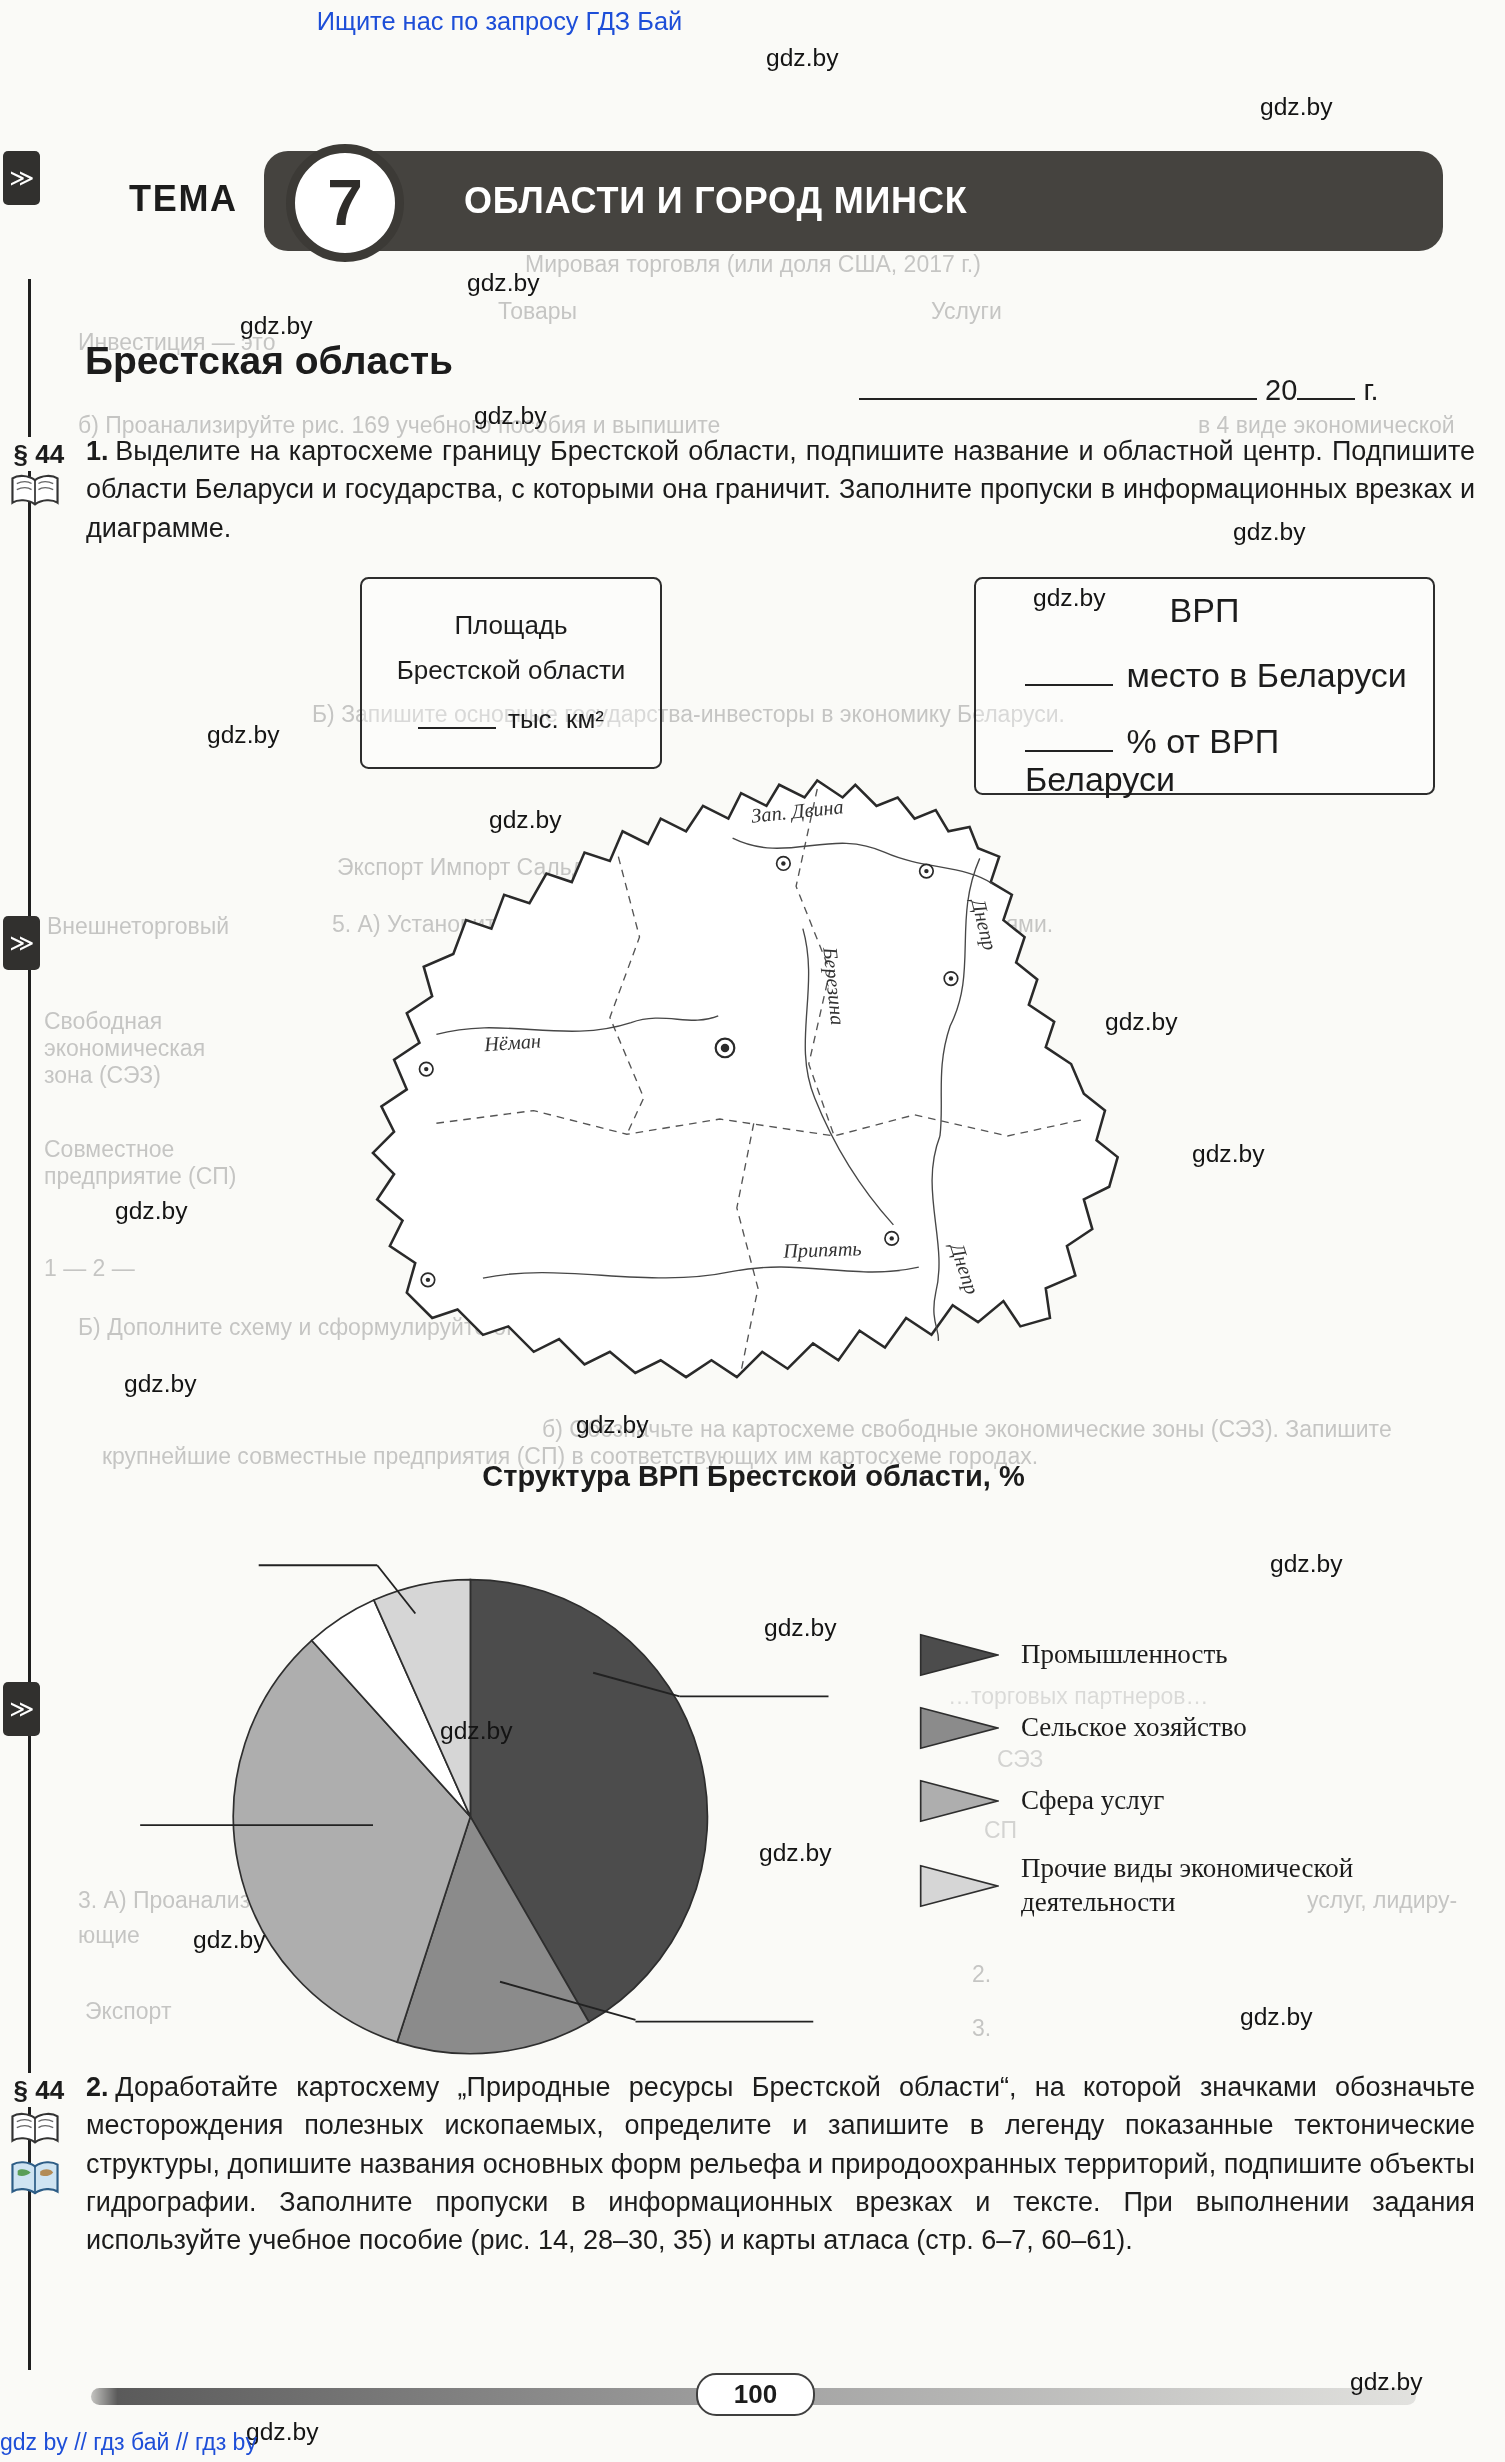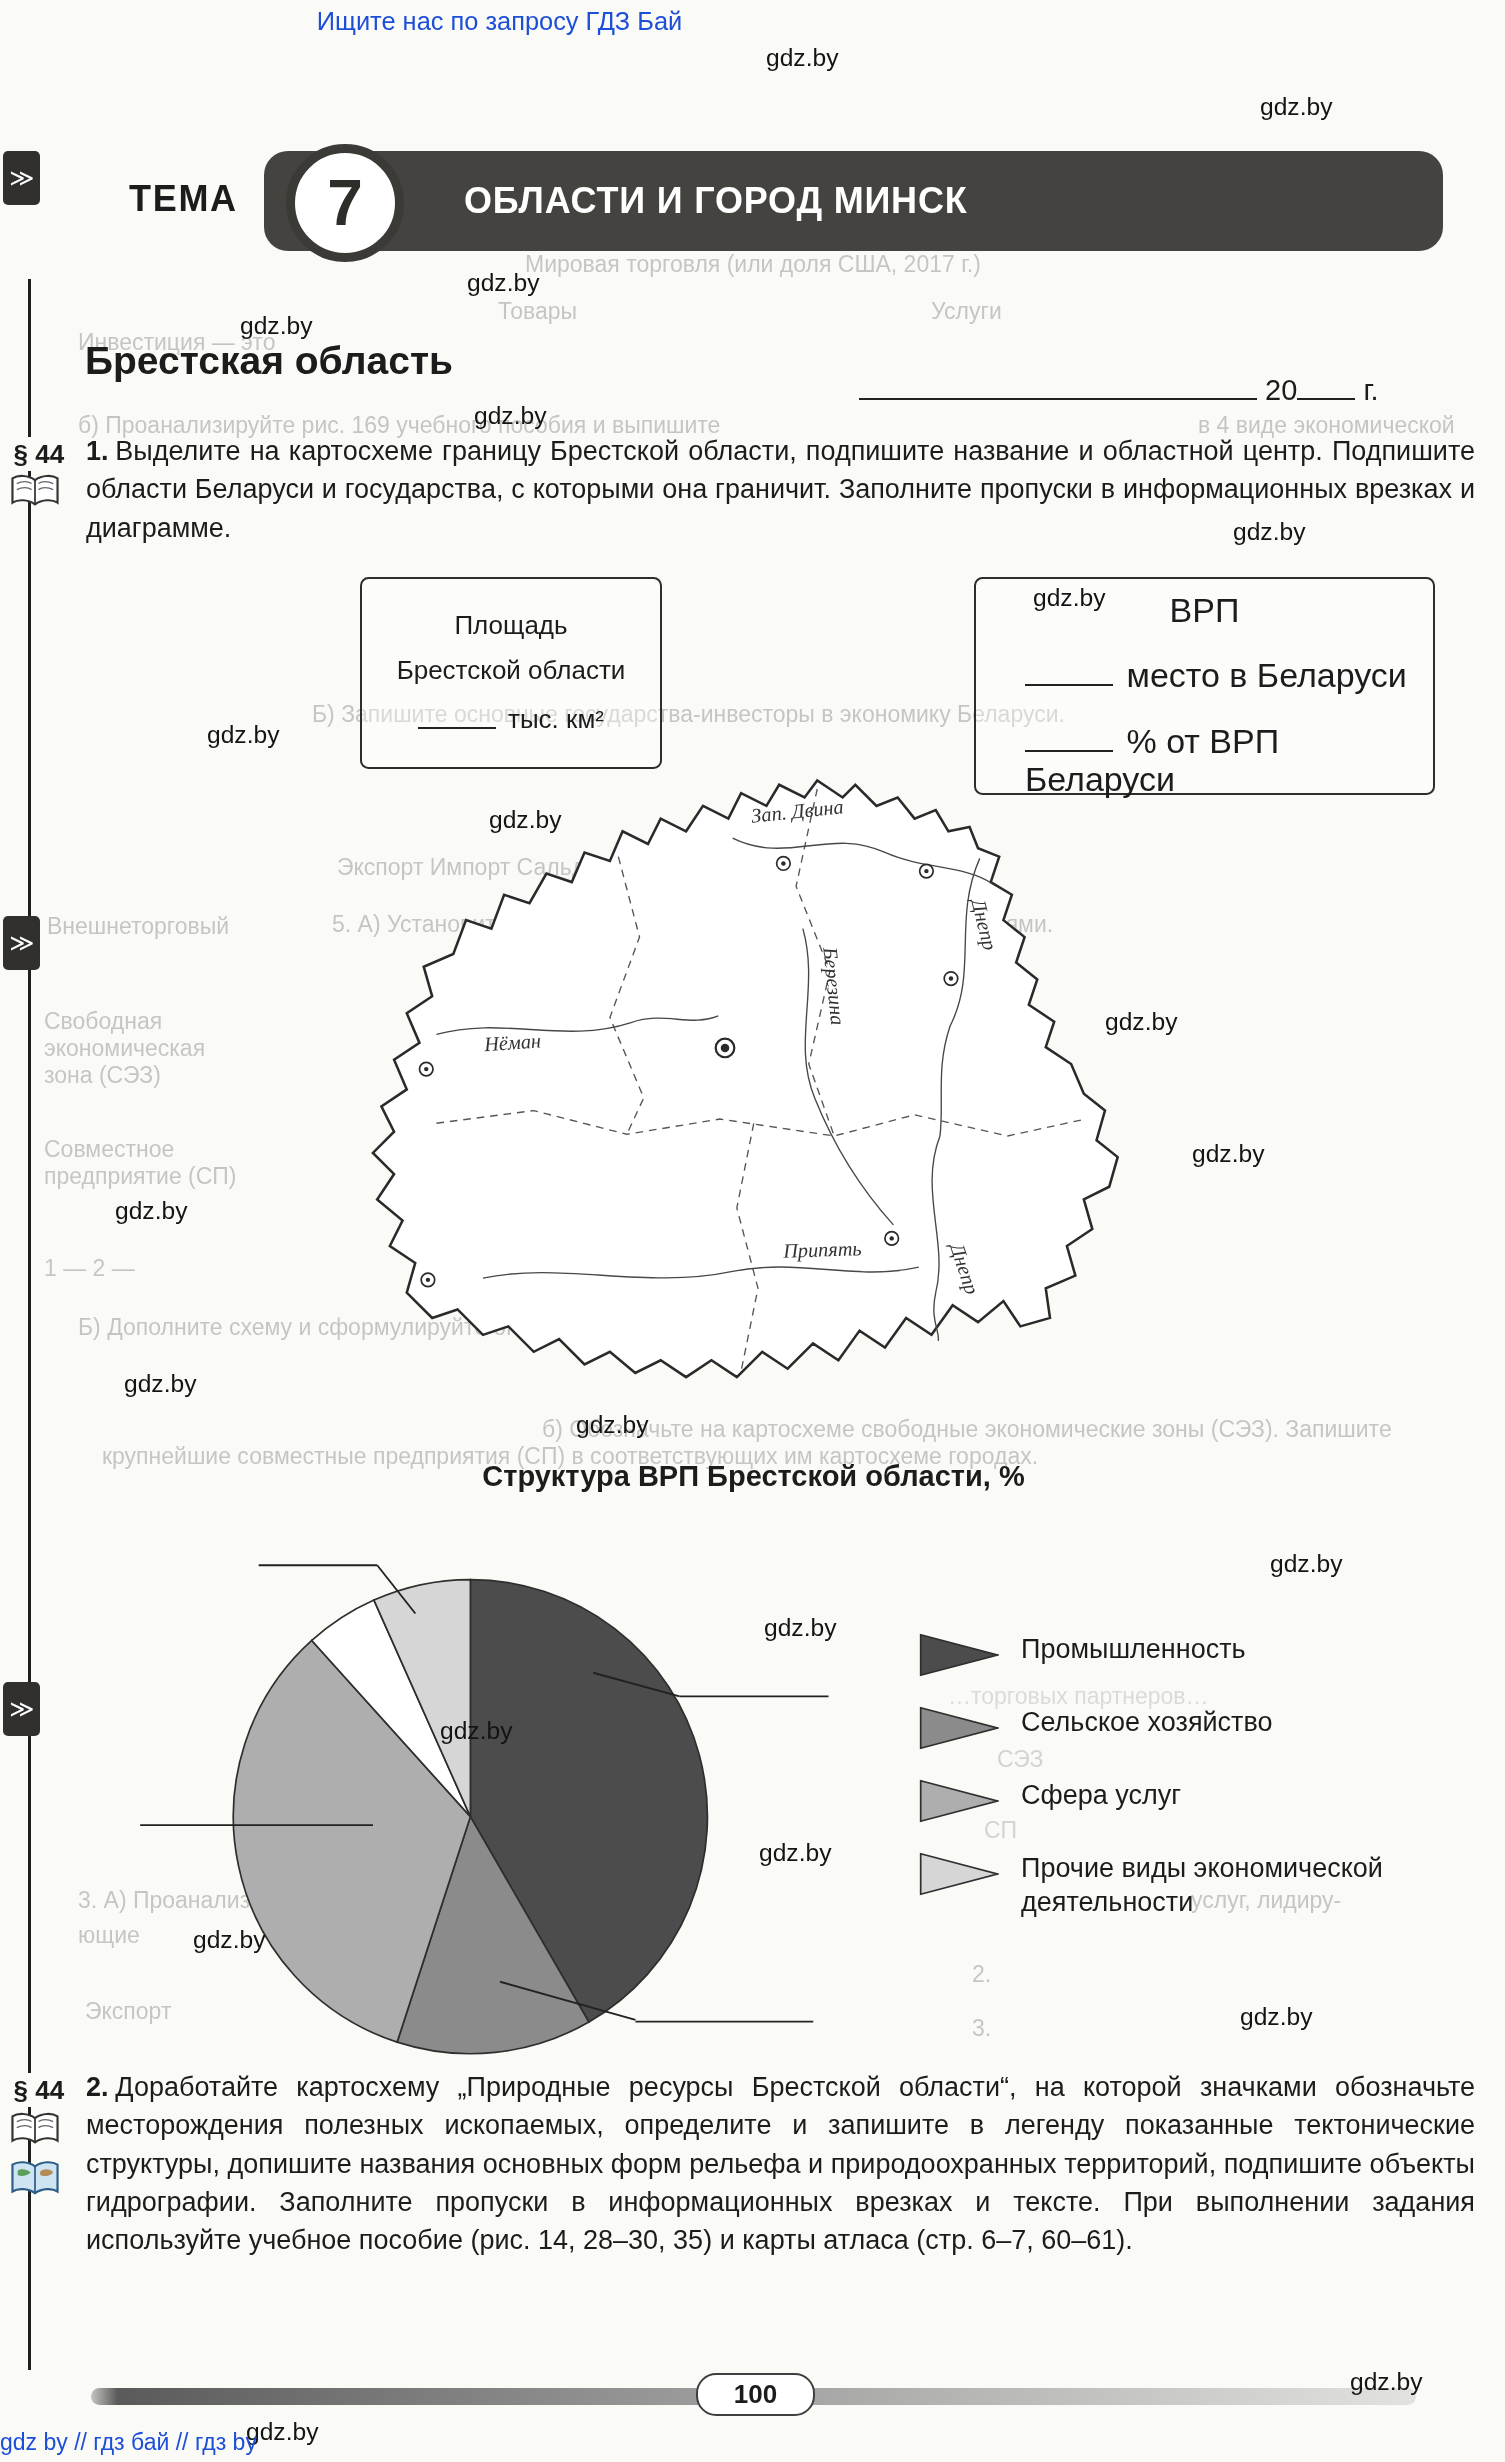--- a/index.html
+++ b/index.html
@@ -32,21 +32,21 @@
             align-items:center;justify-content:center;gap:13.5px;font-size:26px;text-align:center;}
   .box-vrp{left:974px;top:577px;width:457px;height:202px;padding-top:12px;font-size:34px;}
   .box-vrp .vtitle{text-align:center;margin-bottom:18.6px;}
   .box-vrp .vrow{margin:0 0 20.3px 49px;}
   .box-vrp .vrow .blank{margin-right:13.5px;}
   .mapwrap{position:absolute;left:356px;top:738px;z-index:4;}
   .riverlabel{font-family:"Liberation Serif",serif;font-style:italic;font-size:24px;fill:#333;}
   .pietitle{position:absolute;left:271px;top:1460px;width:965px;text-align:center;font-size:29px;font-weight:bold;z-index:5;}
   .piewrap{position:absolute;left:119px;top:1533px;z-index:5;}
   .legend{position:absolute;left:919px;top:1633px;display:flex;flex-direction:column;gap:29px;z-index:5;}
-  .lrow{display:flex;align-items:flex-start;gap:22px;}
+  .lrow{display:flex;align-items:center;gap:22px;font-family:Liberation Serif, serif;}
   .llabel{font-size:27px;line-height:1.25;max-width:474px;}
   .pagebar{position:absolute;left:91px;top:2388px;width:1325px;height:17px;border-radius:8.5px;
            background:linear-gradient(90deg,#59585555,#5a5a5a 2%,#9a9a9a 45%,#e2e2df);z-index:5;}
   .pagenum{position:absolute;left:696px;top:2373px;width:115px;height:39px;background:#fff;border:2.5px solid #3f3f3f;
            border-radius:20.3px;display:flex;align-items:center;justify-content:center;
            font-size:26px;font-weight:bold;z-index:6;}
 </style>
 </head>
 <body>
 
@@ -67,21 +67,21 @@
   <div class="bleed wrap" style="left:44px;top:1008px;width:203px;">Свободная экономическая зона (СЭЗ)</div>
   <div class="bleed wrap" style="left:44px;top:1136px;width:203px;">Совместное предприятие (СП)</div>
   <div class="bleed" style="left:44px;top:1255px;">1 —        2 —</div>
   <div class="bleed" style="left:78px;top:1314px;">Б) Дополните схему и сформулируйте определение нового понятия.</div>
   <div class="bleed" style="left:542px;top:1416px;">б) Обозначьте на картосхеме свободные экономические зоны (СЭЗ). Запишите</div>
   <div class="bleed" style="left:102px;top:1443px;">крупнейшие совместные предприятия (СП) в соответствующих им картосхеме городах.</div>
   <div class="bleed" style="left:948px;top:1683px;opacity:.32;">…торговых партнеров…</div>
   <div class="bleed" style="left:997px;top:1746px;opacity:.4;">СЭЗ</div>
   <div class="bleed" style="left:984px;top:1817px;opacity:.4;">СП</div>
   <div class="bleed" style="left:78px;top:1887px;">3. А) Проанализируйте</div>
-  <div class="bleed" style="left:1191px;top:1887px;text-align:right;">услуг, лидиру-</div>
+  <div class="bleed" style="left:1307px;top:1887px;text-align:right;">услуг, лидиру-</div>
   <div class="bleed" style="left:78px;top:1922px;">ющие</div>
   <div class="bleed" style="left:972px;top:1961px;">2.</div>
   <div class="bleed" style="left:85px;top:1998px;">Экспорт</div>
   <div class="bleed" style="left:972px;top:2015px;">3.</div>
   <div class="bleed" style="left:47px;top:913px;">Внешнеторговый</div>
 
   <span class="wm" style="left:766px;top:44px;">gdz.by</span>
   <span class="wm" style="left:1260px;top:93px;">gdz.by</span>
   <span class="wm" style="left:467px;top:269px;">gdz.by</span>
   <span class="wm" style="left:240px;top:312px;">gdz.by</span>

